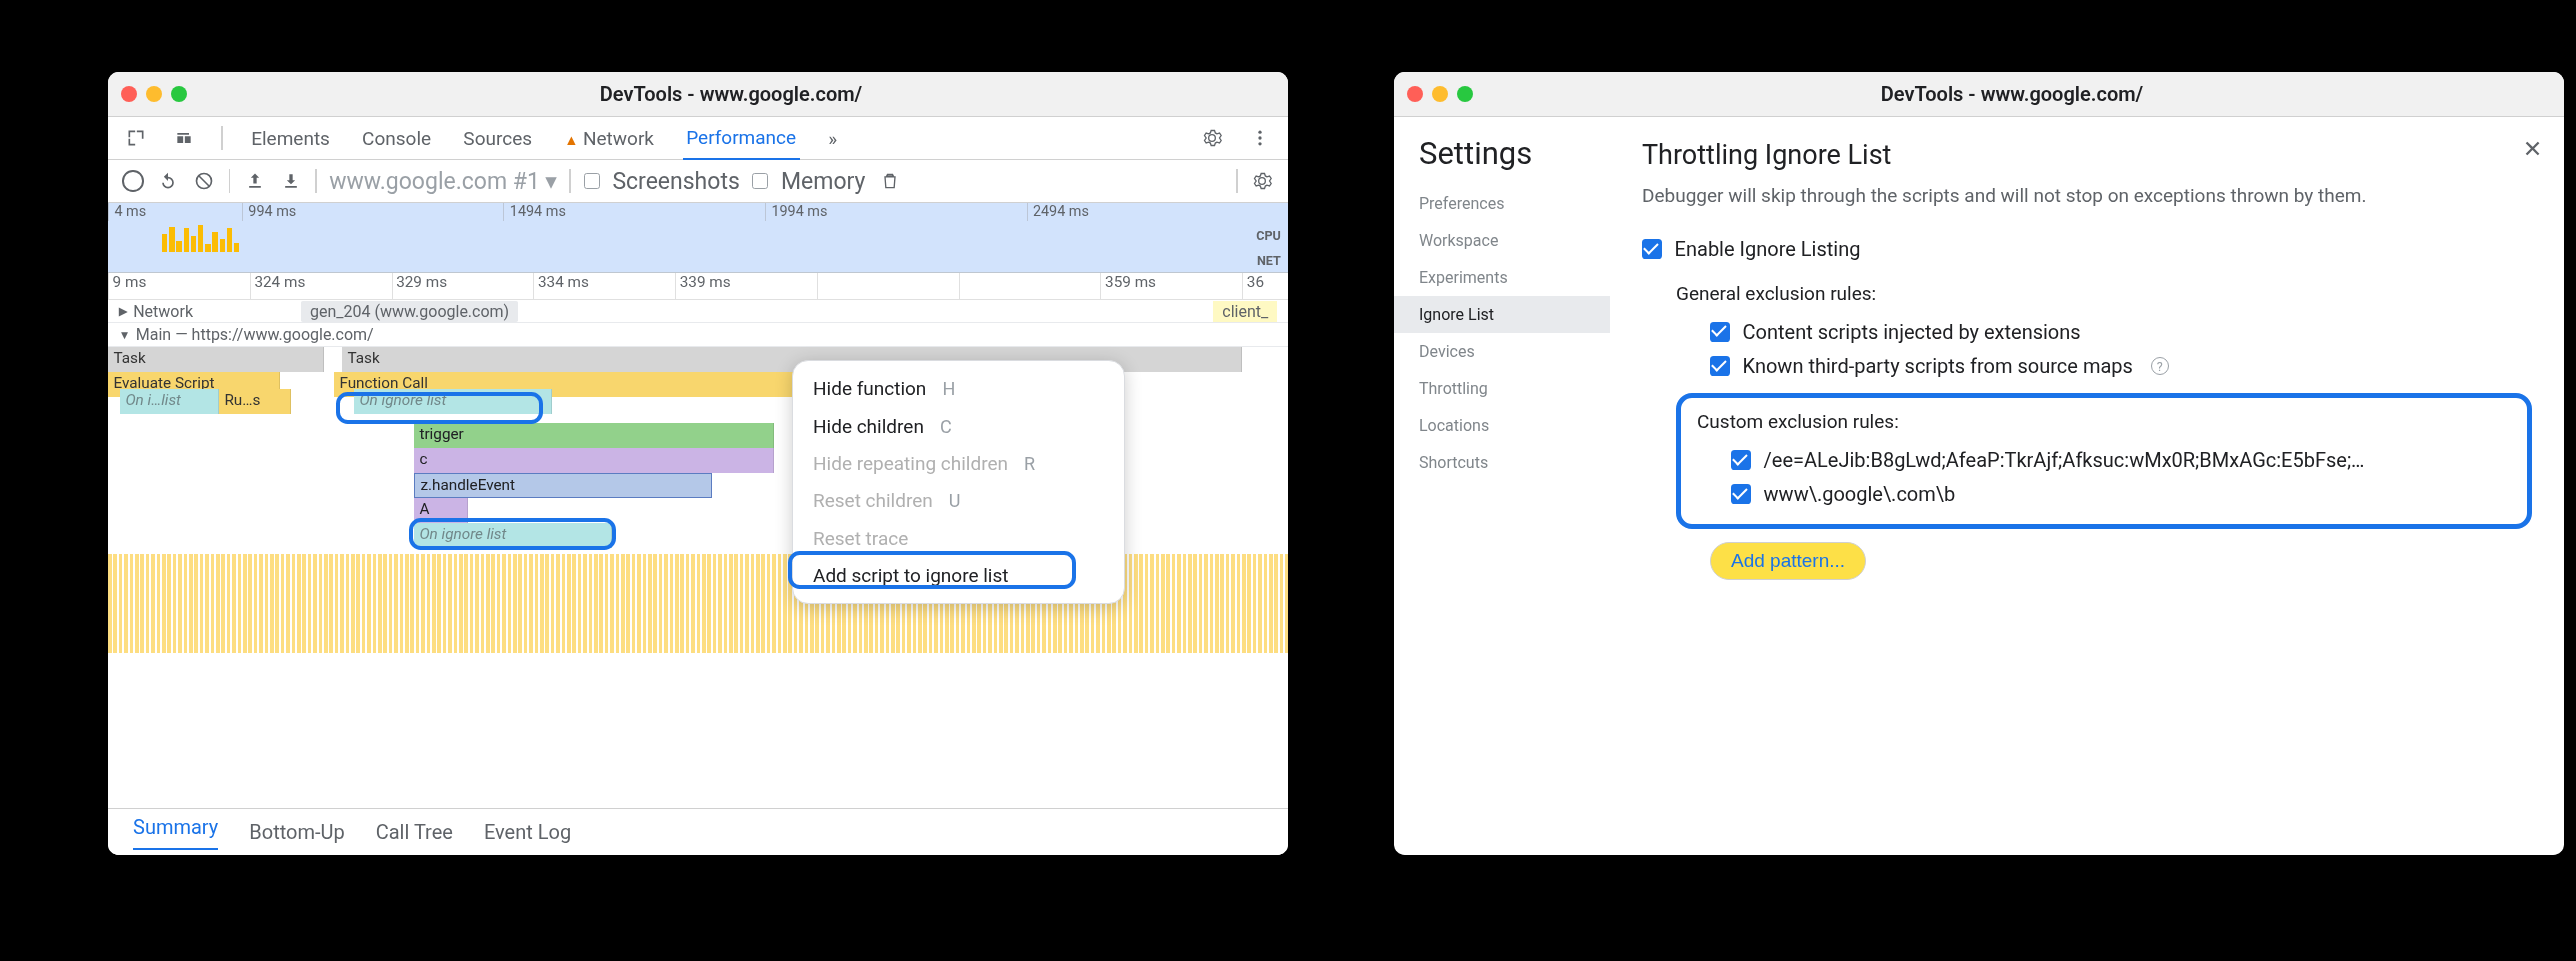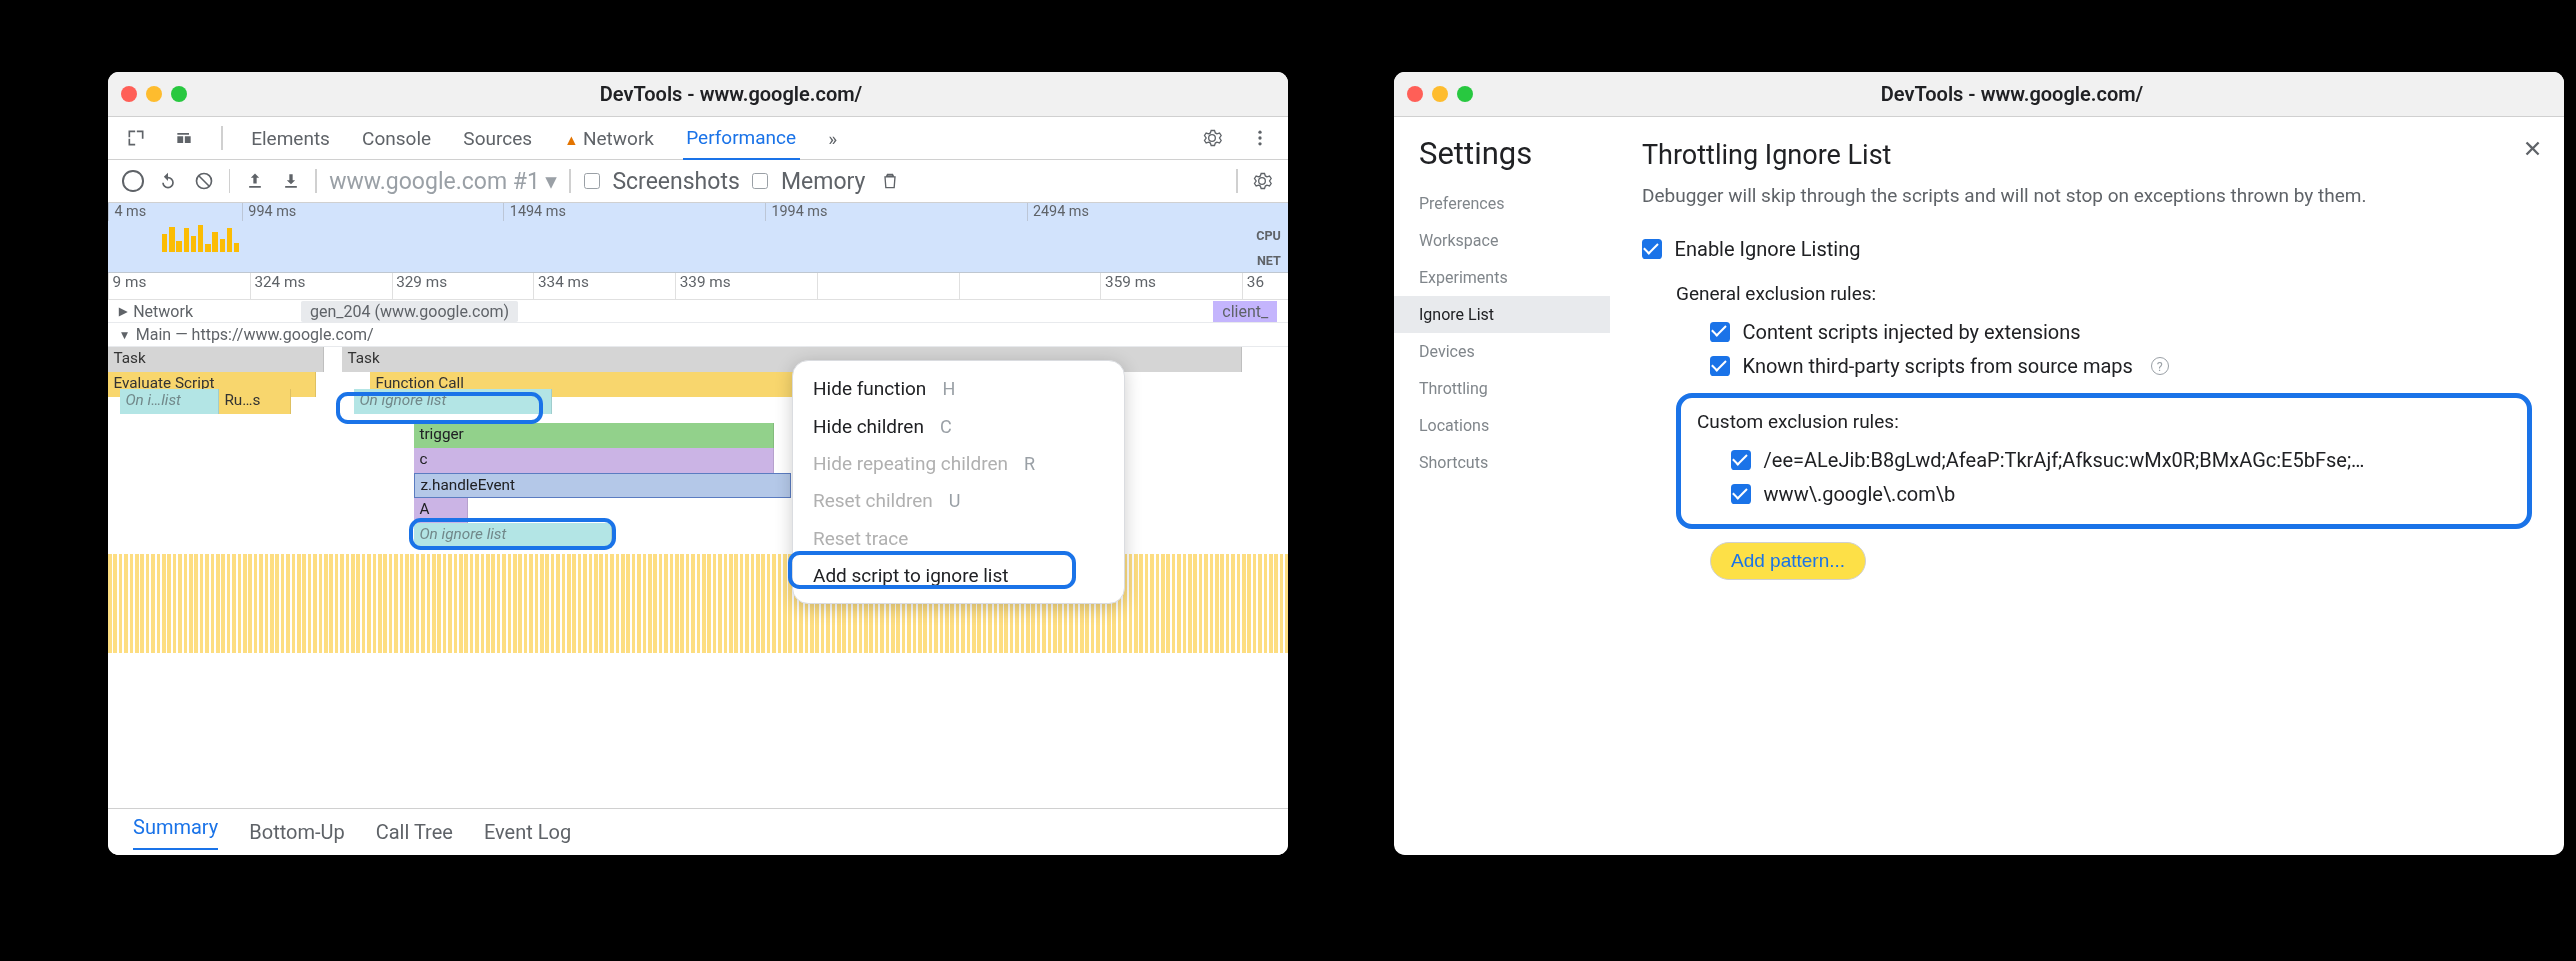--- a/index.html
+++ b/index.html
@@ -243,55 +243,55 @@
     <span></span>
     <span></span>
     <span>359 ms</span>
     <span style="flex:0.3">36</span>
   </div>
 
   <div class="track">
     <span class="tri">▶</span>
     <span>Network</span>
     <span style="margin-left:108px;background:#e8eaed;padding:0.9px 9px;border-radius:1.8px;">gen_204 (www.google.com)</span>
-    <span style="margin-left:auto;background:#c4b5fd;padding:0.9px 9px;">client_</span>
+    <span style="margin-left:auto;background:#fef9c3;padding:0.9px 9px;">client_</span>
   </div>
   <div class="track">
     <span class="tri">▼</span>
     <span>Main — https://www.google.com/</span>
   </div>
 
   <div class="flame-area">
     <div class="flame-row fr0">
       <div class="fb task" style="width:216px">Task</div>
       <div style="width:18px"></div>
       <div class="fb task" style="width:900px">Task</div>
     </div>
     <div class="flame-row fr1">
-      <div class="fb yellow" style="width:208px">Evaluate Script</div>
+      <div class="fb yellow" style="width:172px">Evaluate Script</div>
       <div style="width:54px"></div>
       <div class="fb yellow" style="width:612px">Function Call</div>
     </div>
     <div class="flame-row fr2">
       <div class="fb ignore" style="width:99px">On i…list</div>
       <div class="fb yellow" style="width:72px">Ru…s</div>
       <div style="width:63px"></div>
       <div class="fb ignore" style="width:198px">On ignore list</div>
     </div>
     <div class="flame-row fr3">
       <div style="width:306px"></div>
       <div class="fb green" style="width:360px">trigger</div>
     </div>
     <div class="flame-row fr4">
       <div style="width:306px"></div>
       <div class="fb purple" style="width:360px">c</div>
     </div>
     <div class="flame-row fr5">
       <div style="width:306px"></div>
-      <div class="fb selected" style="width:377px">z.handleEvent</div>
+      <div class="fb selected" style="width:298px">z.handleEvent</div>
     </div>
     <div class="flame-row fr6">
       <div style="width:306px"></div>
       <div class="fb purple" style="width:54px">A</div>
     </div>
     <div class="flame-row fr7">
       <div style="width:306px"></div>
       <div class="fb ignore" style="width:198px">On ignore list</div>
     </div>
     <div class="stripes"></div>

